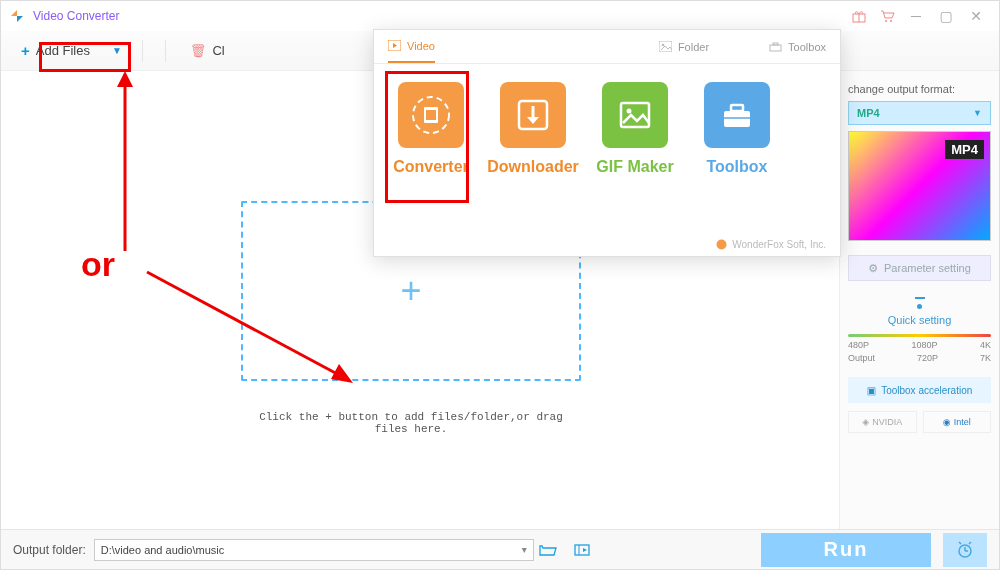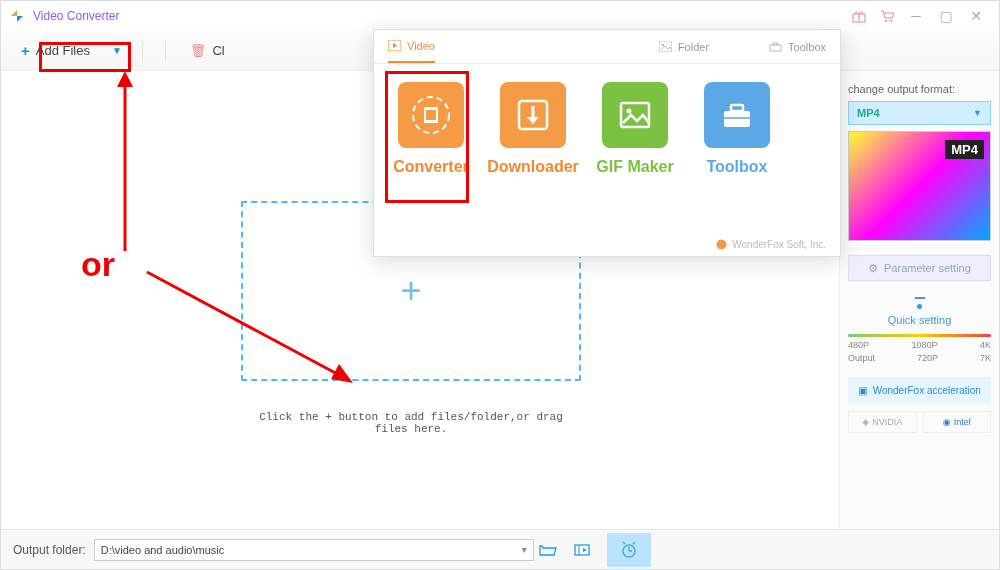--- a/index.html
+++ b/index.html
@@ -154,21 +154,21 @@
         <span>1080P</span>
         <span>4K</span>
     </div>
     <div class="qlabels">
       <span>Output</span>
         <span>720P</span>
         <span>7K</span>
     </div>
     <div class="hw">
       <span>▣</span>
-      <span>WonderFox acceleration</span>
+      <span>Toolbox acceleration</span>
     </div>
     <div class="vendors">
       <div class="vendor">
           <span>◈</span>
           <span>NVIDIA</span>
         </div>
       <div class="vendor intel">
           <span>◉</span>
           <span>Intel</span>
         </div>
@@ -185,20 +185,23 @@
         <path d="M1 3 L1 12 L15 12 L17 5 L4 5 L3 3 Z" fill="none" stroke="#1fa0e0" stroke-width="1.3"></path>
       </svg>
     </span>
   <span class="icbtn">
       <svg width="18" height="14" viewBox="0 0 18 14">
         <rect x="2" y="2" width="14" height="10" fill="none" stroke="#1fa0e0" stroke-width="1.3"></rect>
         <line x1="6" y1="2" x2="6" y2="12" stroke="#1fa0e0"></line>
         <polygon points="10,5 14,7 10,9" fill="#1fa0e0"></polygon>
       </svg>
     </span>
+  <div class="runbtn">
+      <span>Run</span>
+    </div>
   <div class="clockbtn">
       <svg width="20" height="20" viewBox="0 0 20 20">
         <circle cx="10" cy="11" r="6" fill="none" stroke="#4aa8e0" stroke-width="1.5"></circle>
         <line x1="10" y1="11" x2="10" y2="7" stroke="#4aa8e0" stroke-width="1.5"></line>
         <line x1="10" y1="11" x2="13" y2="11" stroke="#4aa8e0" stroke-width="1.5"></line>
         <path d="M6 4 L4 2 M14 4 L16 2" stroke="#4aa8e0" stroke-width="1.5"></path>
       </svg>
     </div>
 </div>
 

